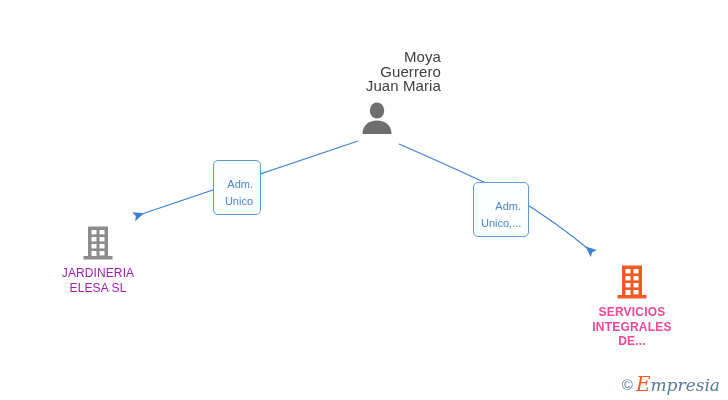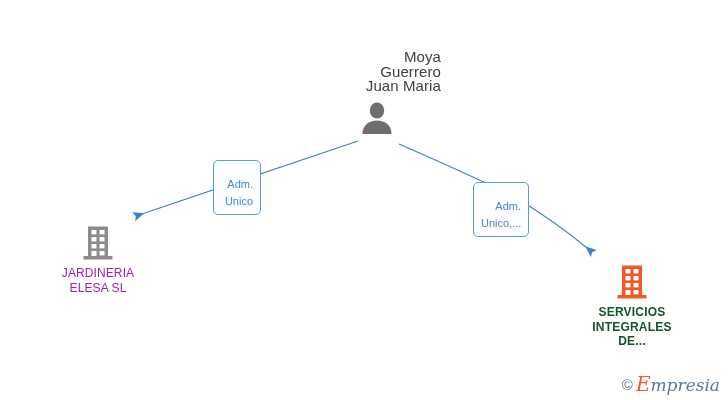--- a/index.html
+++ b/index.html
@@ -70,21 +70,21 @@
   .company-label {
     margin-top: 6px;
     font-size: 12px;
     line-height: 14.5px;
     color: #a21caf;
     white-space: pre-line;
     letter-spacing: 0.1px;
   }
   .company-label.bold {
     font-weight: bold;
-    color: #14532d;
+    color: #ec4899;
     letter-spacing: 0.2px;
   }
 
   
   .edge-label {
     position: absolute;
     border: 1px solid #5b9bd5;
     border-radius: 5px;
     background: #fcfdff;
     color: #4a86c8;

